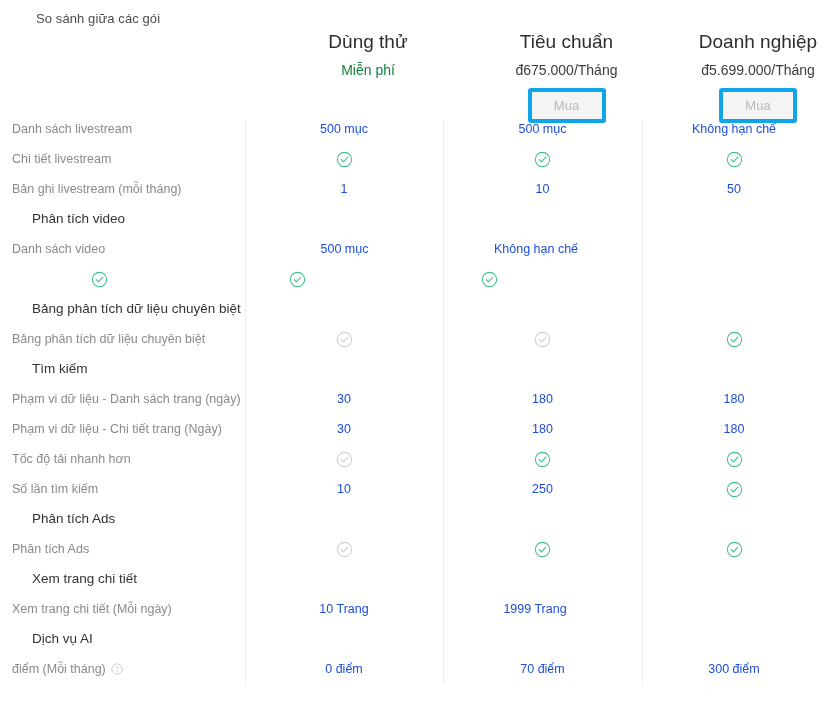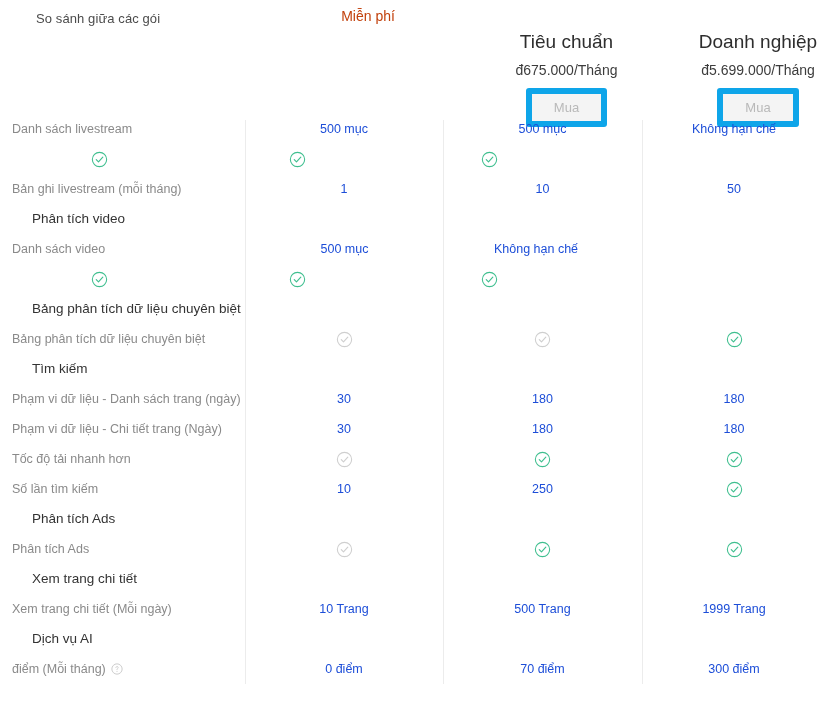--- a/index.html
+++ b/index.html
@@ -53,30 +53,30 @@
     line-height: 24px;
     white-space: nowrap;
   }
   .plan-price {
     margin-top: 7px;
     font-size: 14px;
     color: #3c3c3c;
     line-height: 18px;
     white-space: nowrap;
   }
-  .plan-price.free { color: #c2410c; }
+  .plan-price.free { color: #15803d; }
   .buy-btn {
     display: inline-block;
     margin-top: 9px;
     min-width: 78px;
     padding: 5px 22px;
     font-size: 13px;
     color: #b9b9b9;
     background: #f4f4f4;
-    border: 6px solid #0ea5e9;
+    border: 4px solid #0ea5e9;
     border-radius: 3px;
     font-family: inherit;
     line-height: 17px;
     cursor: default;
   }
   .buy-slot { height: 29px; }
 
   
   #table-wrap {
     position: relative;
@@ -169,20 +169,21 @@
 </style>
 </head>
 <body>
 
 <div id="page">
 
   <div id="header">
     <div id="compare-title">So sánh giữa các gói</div>
 
     <div class="plan-head col1">
+      <div class="plan-name">Dùng thử</div>
       <div class="plan-price free">Miễn phí</div>
       <div class="buy-slot"></div>
     </div>
 
     <div class="plan-head col2">
       <div class="plan-name">Tiêu chuẩn</div>
       <div class="plan-price">đ675.000/Tháng</div>
       <div class="buy-slot">
         <button class="buy-btn">Mua</button>
       </div>
@@ -203,20 +204,21 @@
       <div class="vdiv d2"></div>
       <div class="vdiv d3"></div>
 
     <div class="row feature">
           <div class="cell-label">Danh sách livestream</div>
           <div class="cell-val v1">500 mục</div>
           <div class="cell-val v2">500 mục</div>
           <div class="cell-val v3">Không hạn chế</div>
         </div>
         <div class="row feature">
+          <div class="cell-label">Chi tiết livestream</div>
           <div class="cell-val v1"><span class="check-icon"><svg width="17" height="17" viewBox="0 0 20 20" fill="none">
                 <circle cx="10" cy="10" r="8.4" stroke="#3fbf8f" stroke-width="1.25"></circle>
                 <path d="M6.2 10.2 L8.8 12.8 L13.9 7.2" stroke="#3fbf8f" stroke-width="1.35" stroke-linecap="round" stroke-linejoin="round"></path>
               </svg></span></div>
           <div class="cell-val v2"><span class="check-icon"><svg width="17" height="17" viewBox="0 0 20 20" fill="none">
                 <circle cx="10" cy="10" r="8.4" stroke="#3fbf8f" stroke-width="1.25"></circle>
                 <path d="M6.2 10.2 L8.8 12.8 L13.9 7.2" stroke="#3fbf8f" stroke-width="1.35" stroke-linecap="round" stroke-linejoin="round"></path>
               </svg></span></div>
           <div class="cell-val v3"><span class="check-icon"><svg width="17" height="17" viewBox="0 0 20 20" fill="none">
                 <circle cx="10" cy="10" r="8.4" stroke="#3fbf8f" stroke-width="1.25"></circle>
@@ -340,21 +342,20 @@
         </div>
         <div class="row section">
           <div class="cell-label">Xem trang chi tiết</div>
           <div class="cell-val v1"></div>
           <div class="cell-val v2"></div>
           <div class="cell-val v3"></div>
         </div>
         <div class="row feature">
           <div class="cell-label">Xem trang chi tiết (Mỗi ngày)</div>
           <div class="cell-val v1">10 Trang</div>
-          <div class="cell-val v2">500 Trang</div>
           <div class="cell-val v3">1999 Trang</div>
         </div>
         <div class="row section">
           <div class="cell-label">Dịch vụ AI</div>
           <div class="cell-val v1"></div>
           <div class="cell-val v2"></div>
           <div class="cell-val v3"></div>
         </div>
         <div class="row feature">
           <div class="cell-label">điểm (Mỗi tháng)<span class="info-icon"><svg width="12" height="12" viewBox="0 0 14 14" fill="none">

